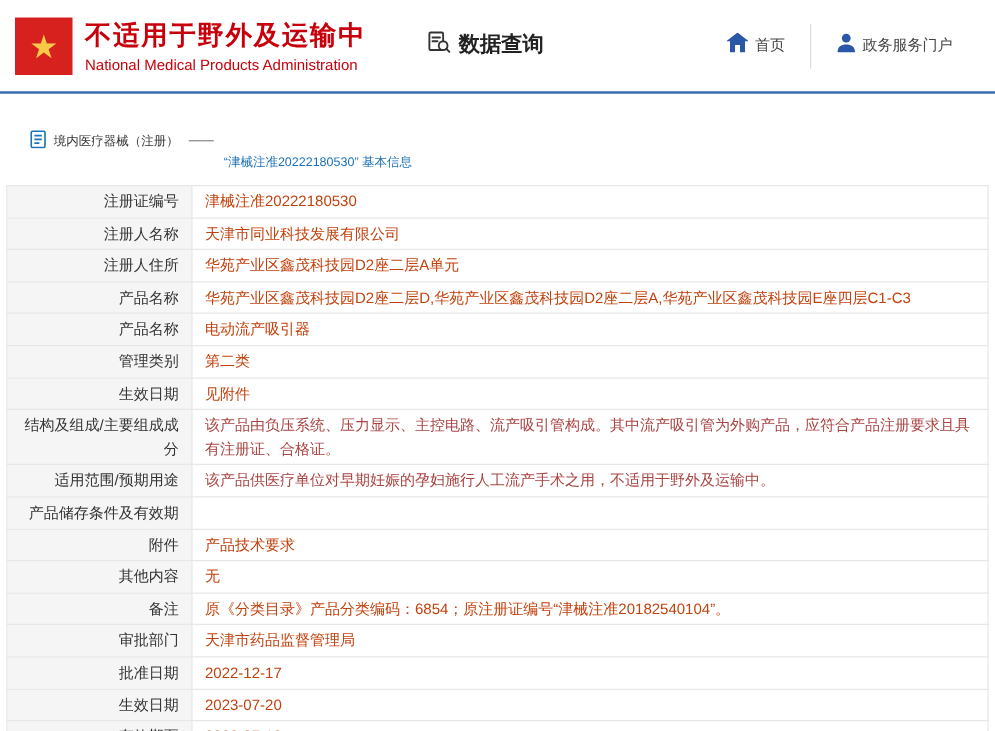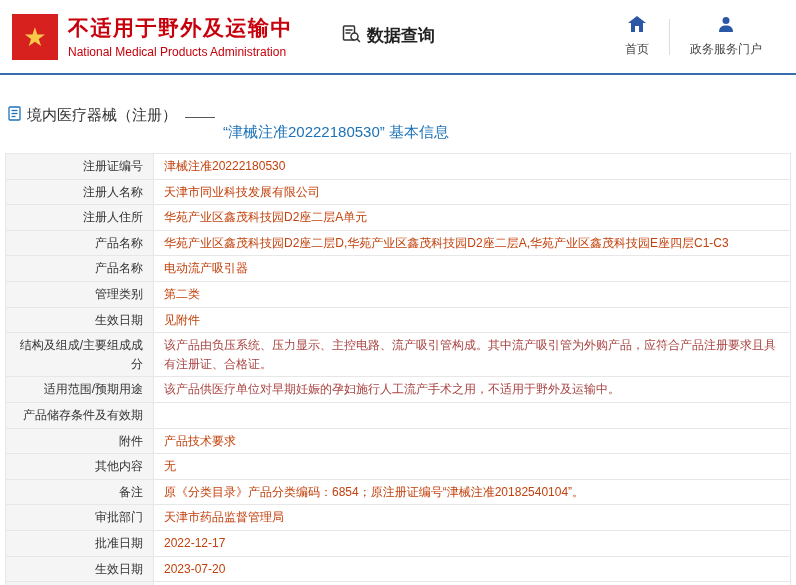--- a/index.html
+++ b/index.html
@@ -35,31 +35,31 @@
   .agency-en { color:#c7000b; font-size:12px; margin-top:3px; }
 
   .query-title {
     display:flex; align-items:flex-start; gap:6px;
     margin-left:48px;
     font-size:17px; font-weight:bold; color:#222;
   }
 
   .header-nav { margin-left:auto; display:flex; align-items:center; }
   .nav-item {
-    display:flex; flex-direction:column; align-items:center; gap:5px;
+    display:flex; align-items:center; gap:5px;
     padding:0 20px; cursor:pointer;
   }
   .nav-item .nav-label { font-size:12px; color:#444; white-space:nowrap; }
   .nav-divider { width:1px; height:36px; background:#dddddd; }
 
   
   .breadcrumb {
     display:flex; align-items:center; gap:6px;
-    padding:13px 8px 11px 8px;
-    font-size:15px;
+    padding:13px 8px 11px 24px;
+    font-size:10px;
   }
   .bc-category { color:#333; }
   .bc-sep { color:#555; margin:0 2px; }
   .bc-detail { color:#1c72b8;margin-top:35px; }
 
   
   table.info-table {
     border-collapse:collapse;
     width:786px;
     margin:0 5px;

